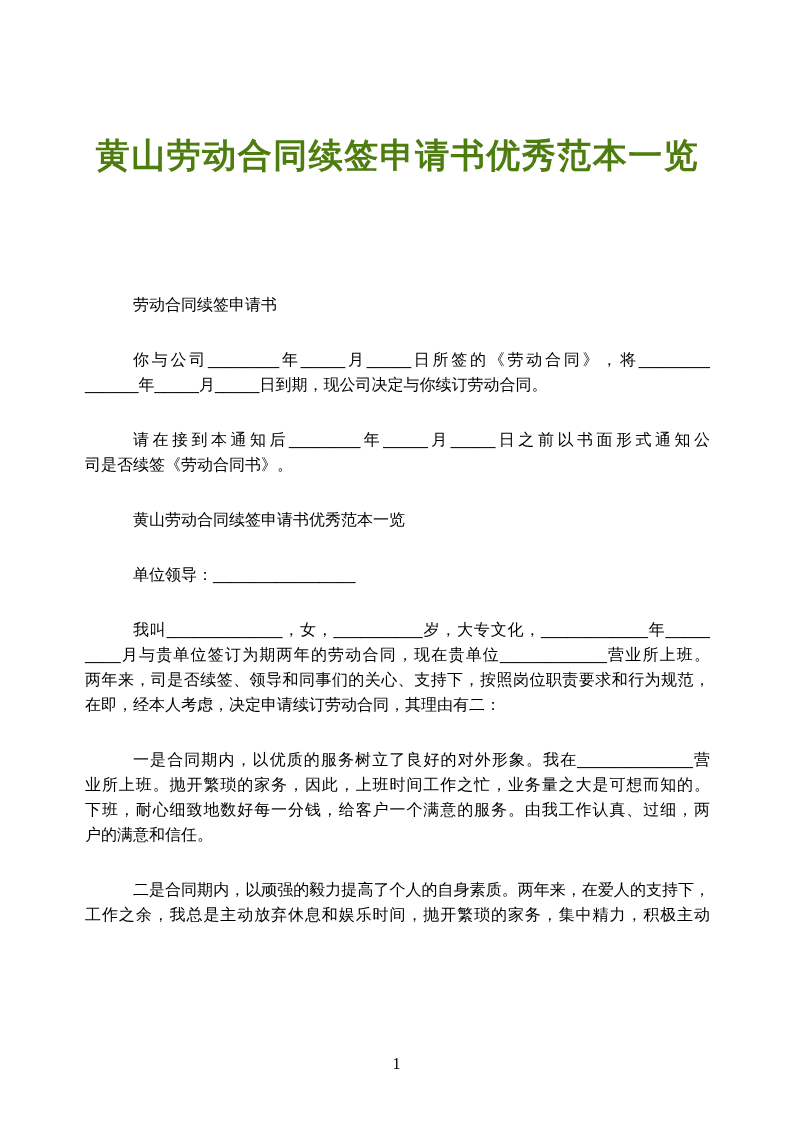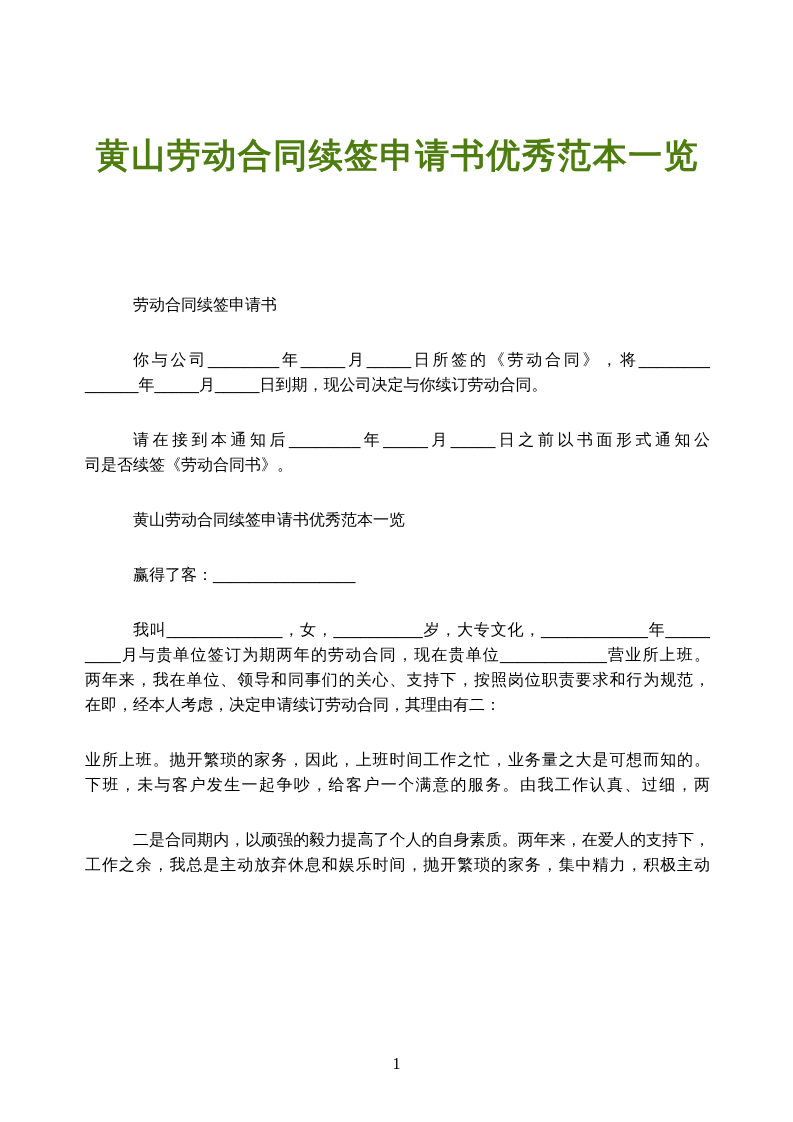--- a/index.html
+++ b/index.html
@@ -78,31 +78,33 @@
           <div class="line">______年_____月_____日到期，现公司决定与你续订劳动合同。</div>
         </div>
         <div class="para">
           <div class="line indent full">请在接到本通知后________年_____月_____日之前以书面形式通知公</div>
           <div class="line">司是否续签《劳动合同书》。</div>
         </div>
         <div class="para">
           <div class="line indent">黄山劳动合同续签申请书优秀范本一览</div>
         </div>
         <div class="para">
-          <div class="line indent">赢得了客：________________</div>
+          <div class="line indent">单位领导：________________</div>
         </div>
         <div class="para">
           <div class="line indent full">我叫_____________，女，__________岁，大专文化，____________年_____</div>
           <div class="line full">____月与贵单位签订为期两年的劳动合同，现在贵单位____________营业所上班。</div>
-          <div class="line full">两年来，我在单位、领导和同事们的关心、支持下，按照岗位职责要求和行为规范，</div>
+          <div class="line full">两年来，司是否续签、领导和同事们的关心、支持下，按照岗位职责要求和行为规范，</div>
           <div class="line">在即，经本人考虑，决定申请续订劳动合同，其理由有二：</div>
         </div>
         <div class="para">
+          <div class="line indent full">一是合同期内，以优质的服务树立了良好的对外形象。我在_____________营</div>
           <div class="line full">业所上班。抛开繁琐的家务，因此，上班时间工作之忙，业务量之大是可想而知的。</div>
-          <div class="line full">下班，未与客户发生一起争吵，给客户一个满意的服务。由我工作认真、过细，两</div>
+          <div class="line full">下班，耐心细致地数好每一分钱，给客户一个满意的服务。由我工作认真、过细，两</div>
+          <div class="line">户的满意和信任。</div>
         </div>
         <div class="para">
           <div class="line indent full">二是合同期内，以顽强的毅力提高了个人的自身素质。两年来，在爱人的支持下，</div>
           <div class="line full">工作之余，我总是主动放弃休息和娱乐时间，抛开繁琐的家务，集中精力，积极主动</div>
         </div>
       </div>
   </div>
   <div class="footer">1</div>
 </div>
 

